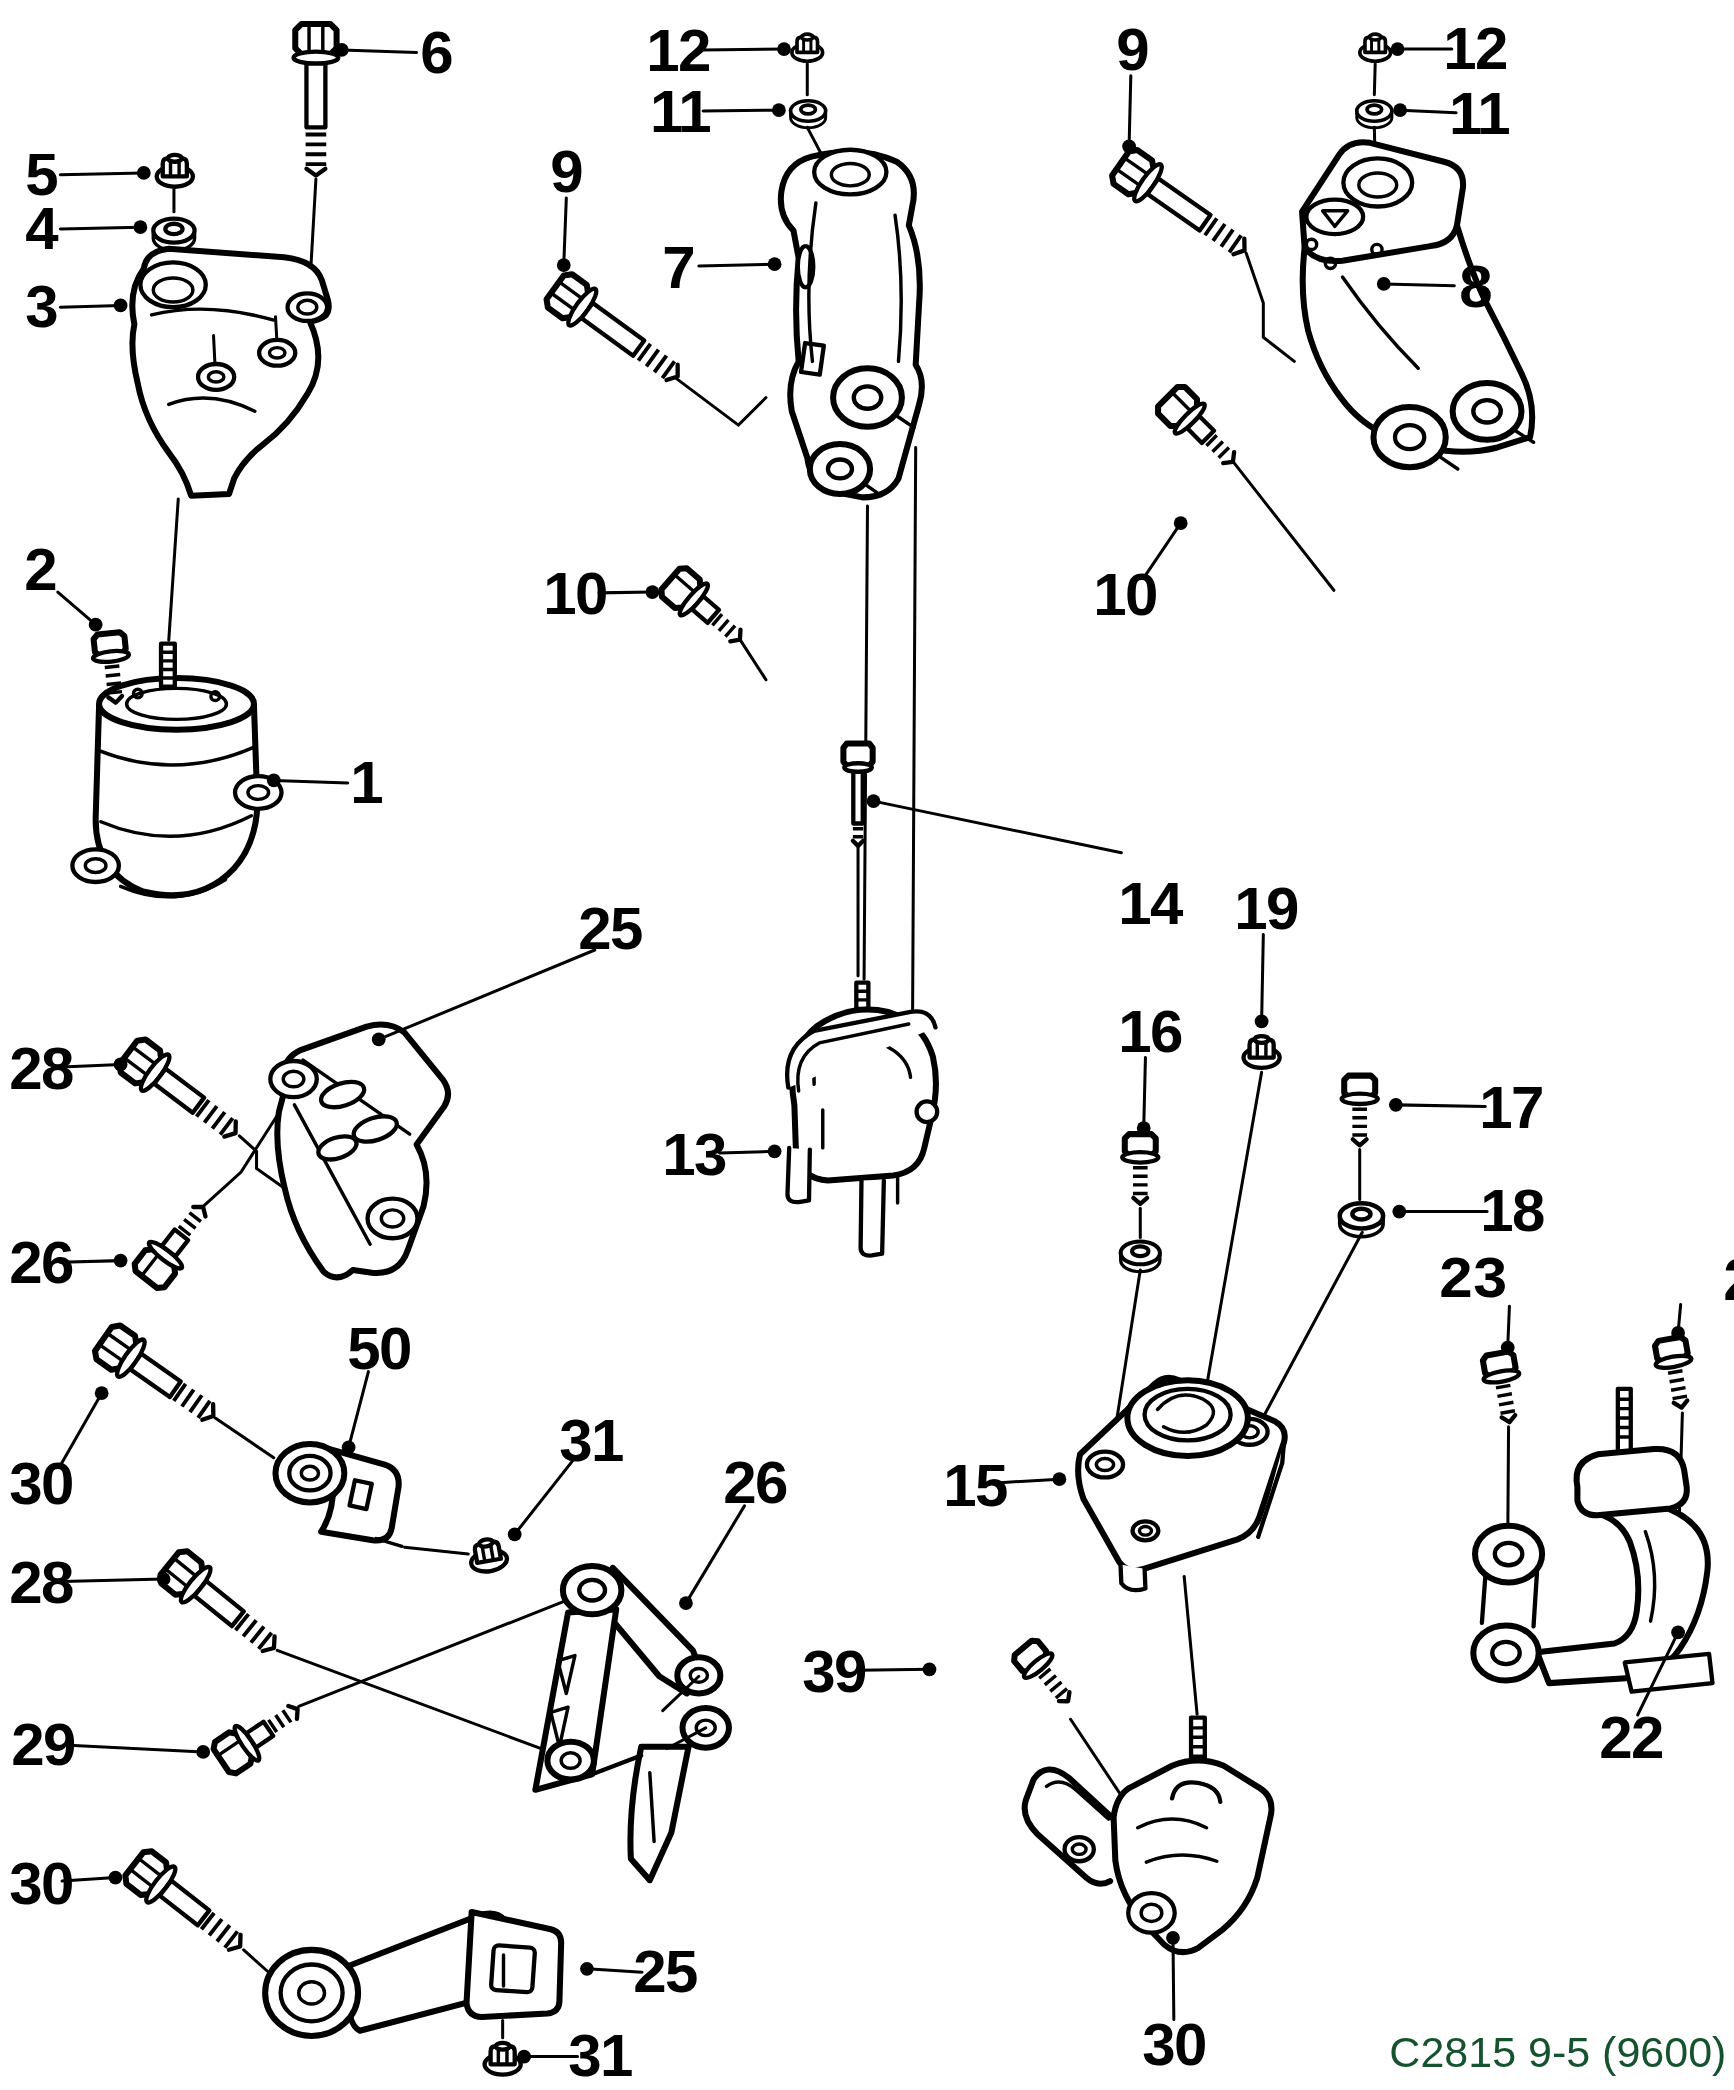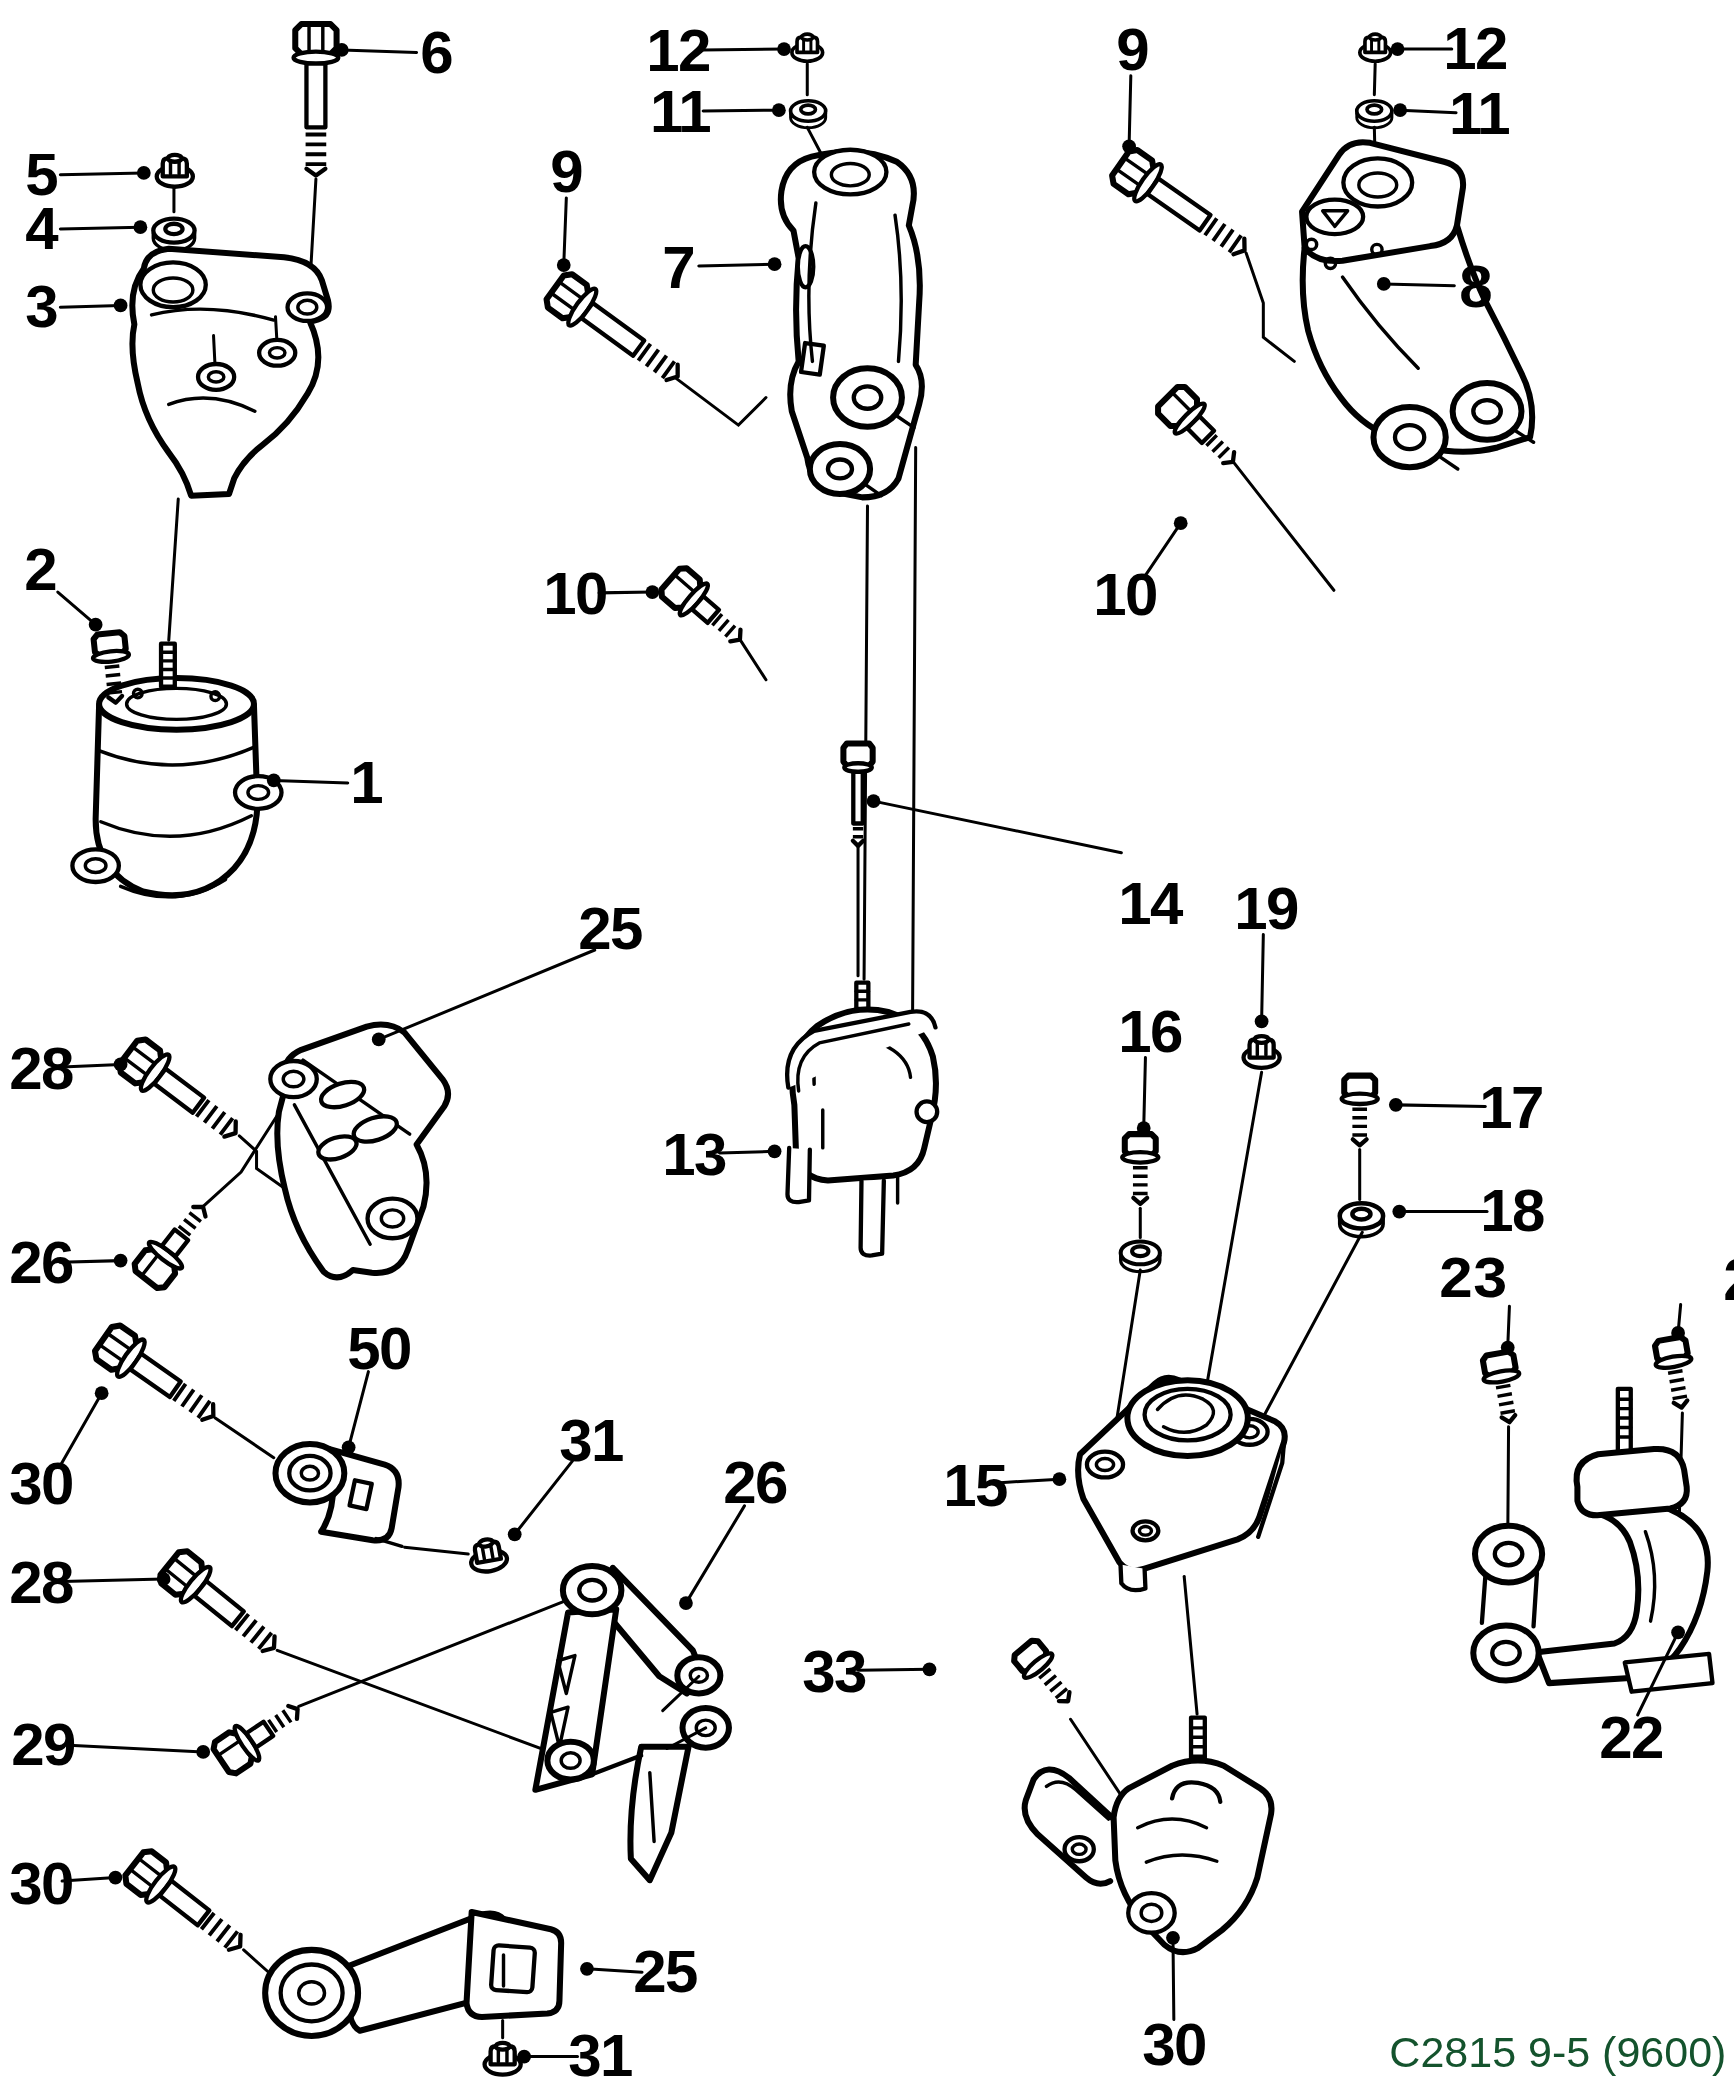--- a/index.html
+++ b/index.html
@@ -508,21 +508,21 @@
       <div class="callout" style="left: 678px; top: 51px;">12</div>
       <div class="callout" style="left: 1475px; top: 49px;">12</div>
       <div class="callout" style="left: 694px; top: 1155px;">13</div>
       <div class="callout" style="left: 1150px; top: 856px; margin-top: 48px;">14</div>
       <div class="callout" style="left: 975px; top: 1486px;">15</div>
       <div class="callout" style="left: 1150px; top: 1032px;">16</div>
       <div class="callout" style="left: 1511px; top: 1108px;">17</div>
       <div class="callout" style="left: 1512px; top: 1211px;">18</div>
       <div class="callout" style="left: 1266px; top: 909px;">19</div>
       <div class="callout" style="left: 1174px; top: 2045px;">30</div>
-      <div class="callout" style="left: 834px; top: 1672px;">33</div>
+      <div class="callout" style="left: 834px; top: 1672px;">39</div>
       <div class="callout" style="left: 1631px; top: 1738px;">22</div>
       <div class="callout" style="left: 1472px; top: 1281px; font-family: Liberation Mono, monospace;">23</div>
       <div class="callout" style="left: 1755px; top: 1280px;">24</div>
       <div class="callout" style="left: 610px; top: 929px;">25</div>
       <div class="callout" style="left: 41px; top: 1263px;">26</div>
       <div class="callout" style="left: 379px; top: 1349px;">50</div>
       <div class="callout" style="left: 41px; top: 1069px;">28</div>
       <div class="callout" style="left: 41px; top: 1583px;">28</div>
       <div class="callout" style="left: 43px; top: 1745px;">29</div>
       <div class="callout" style="left: 41px; top: 1484px;">30</div>

